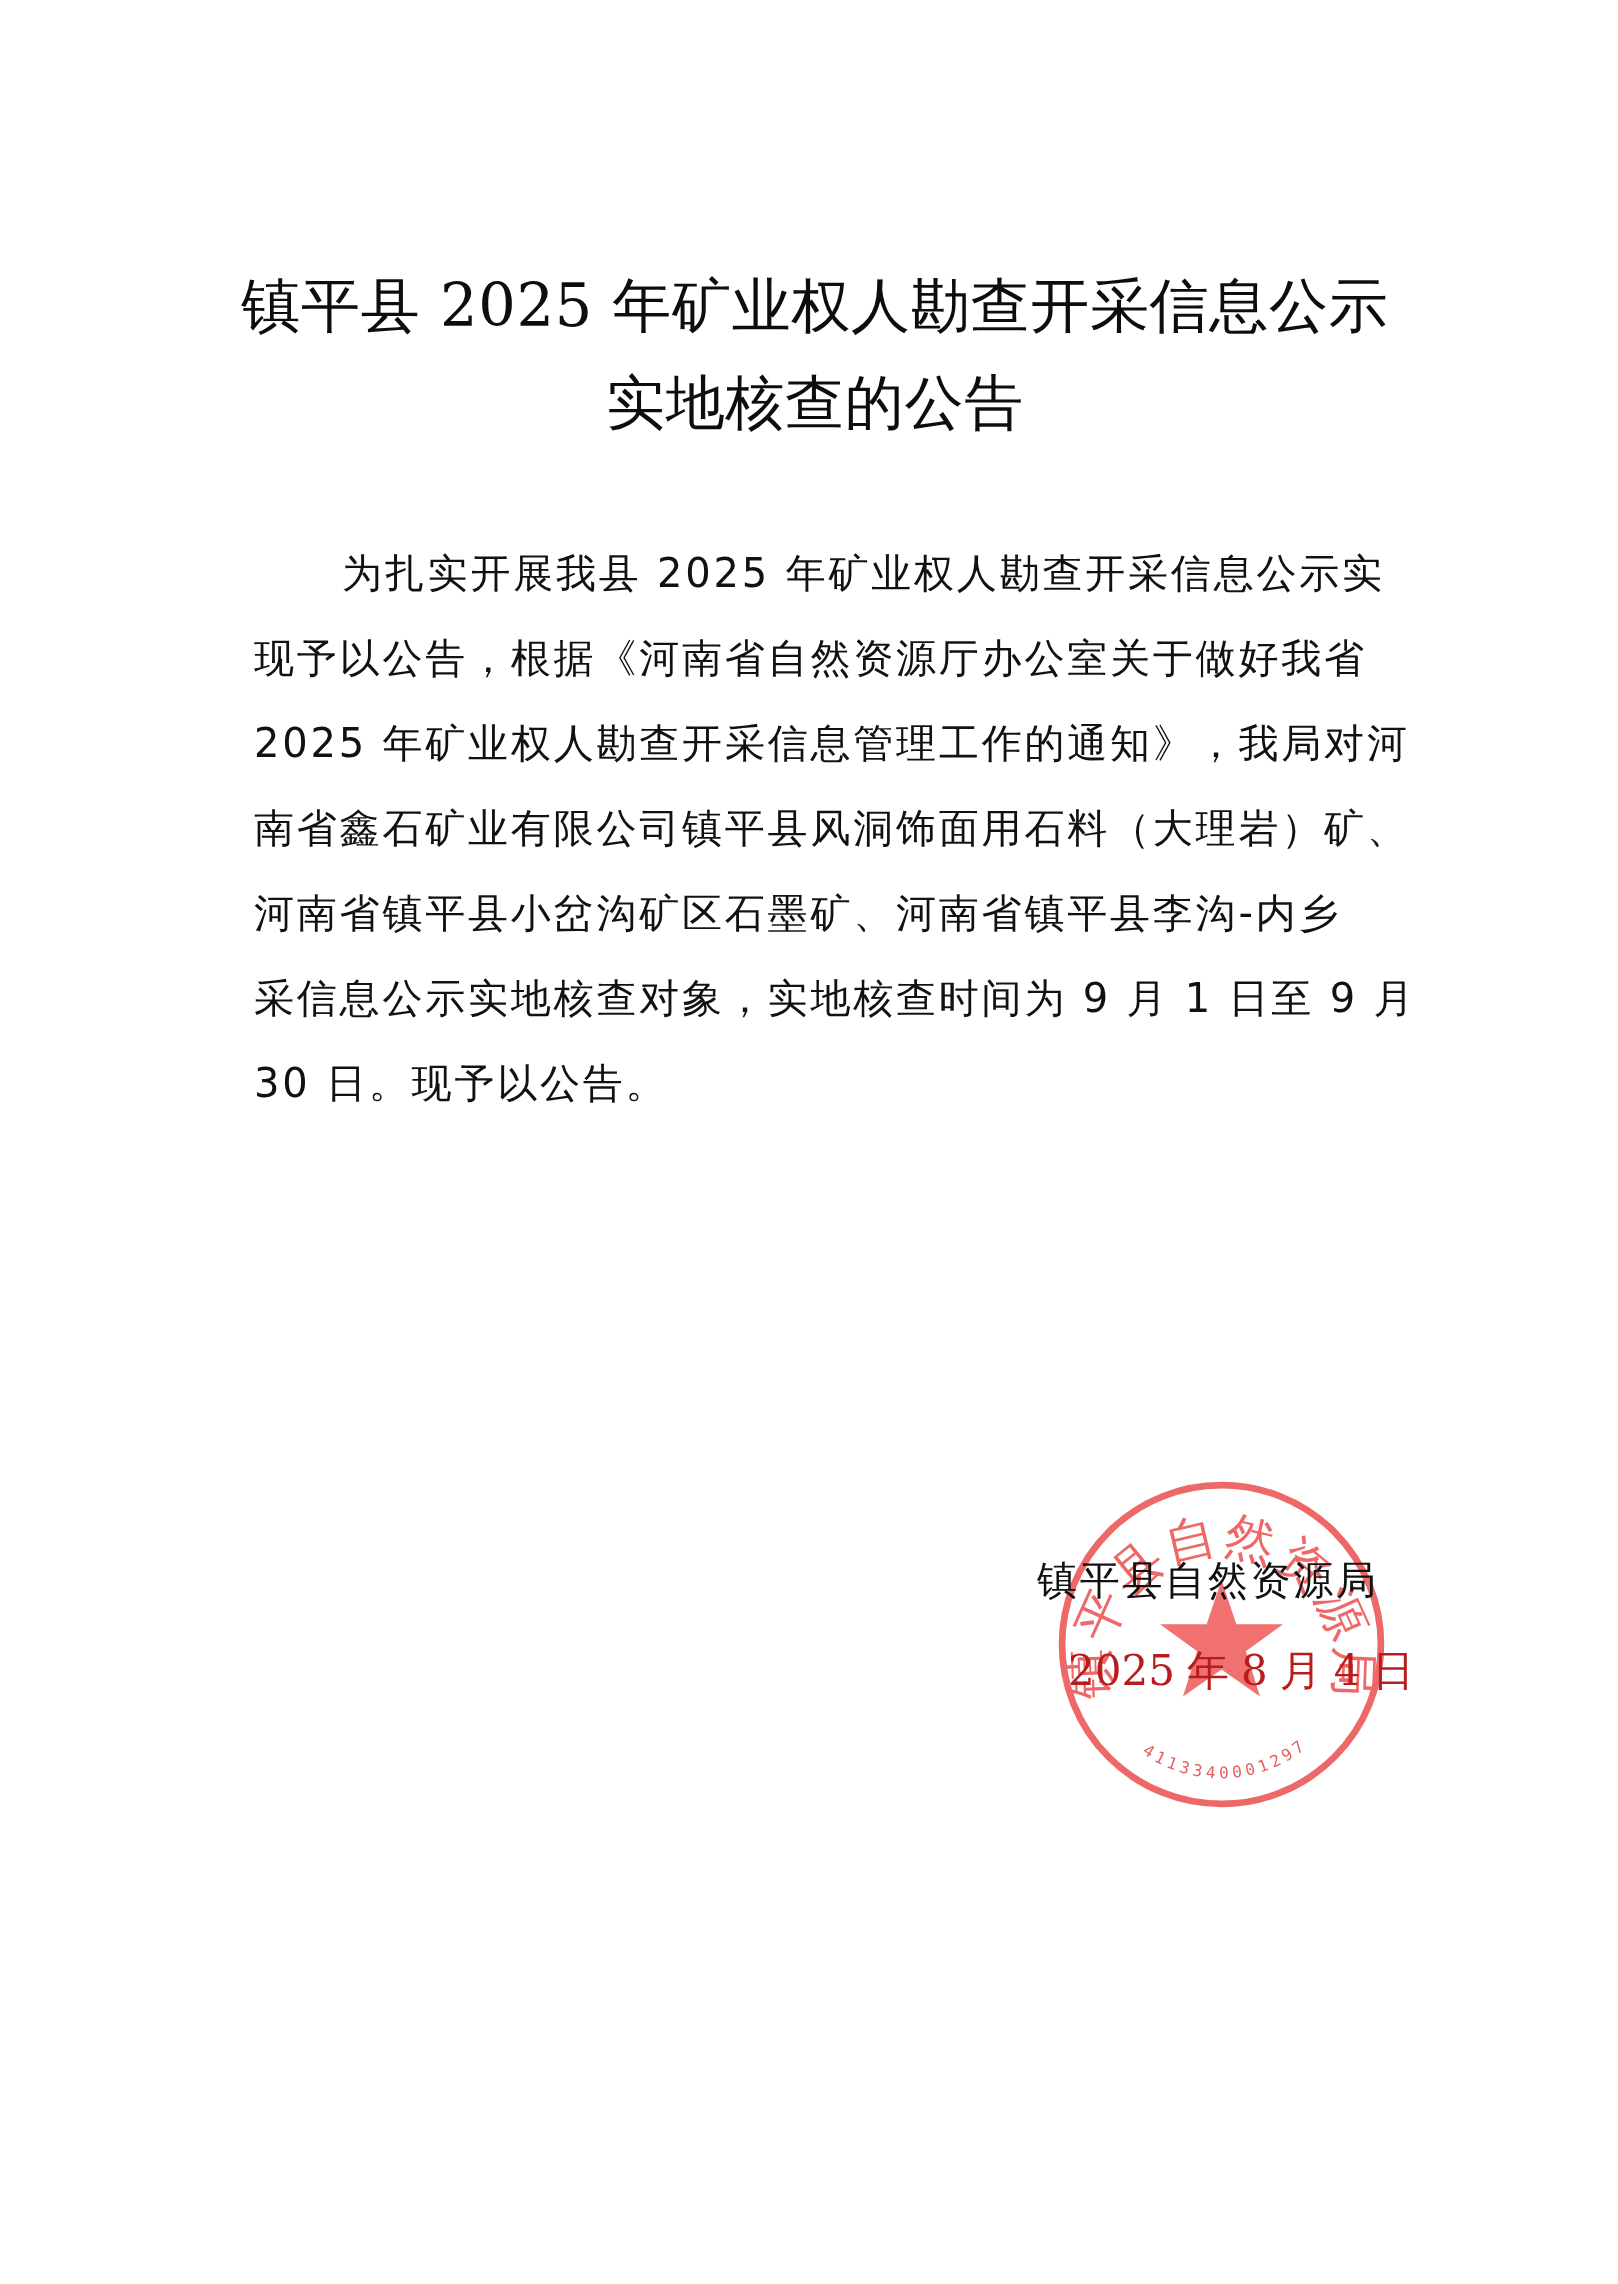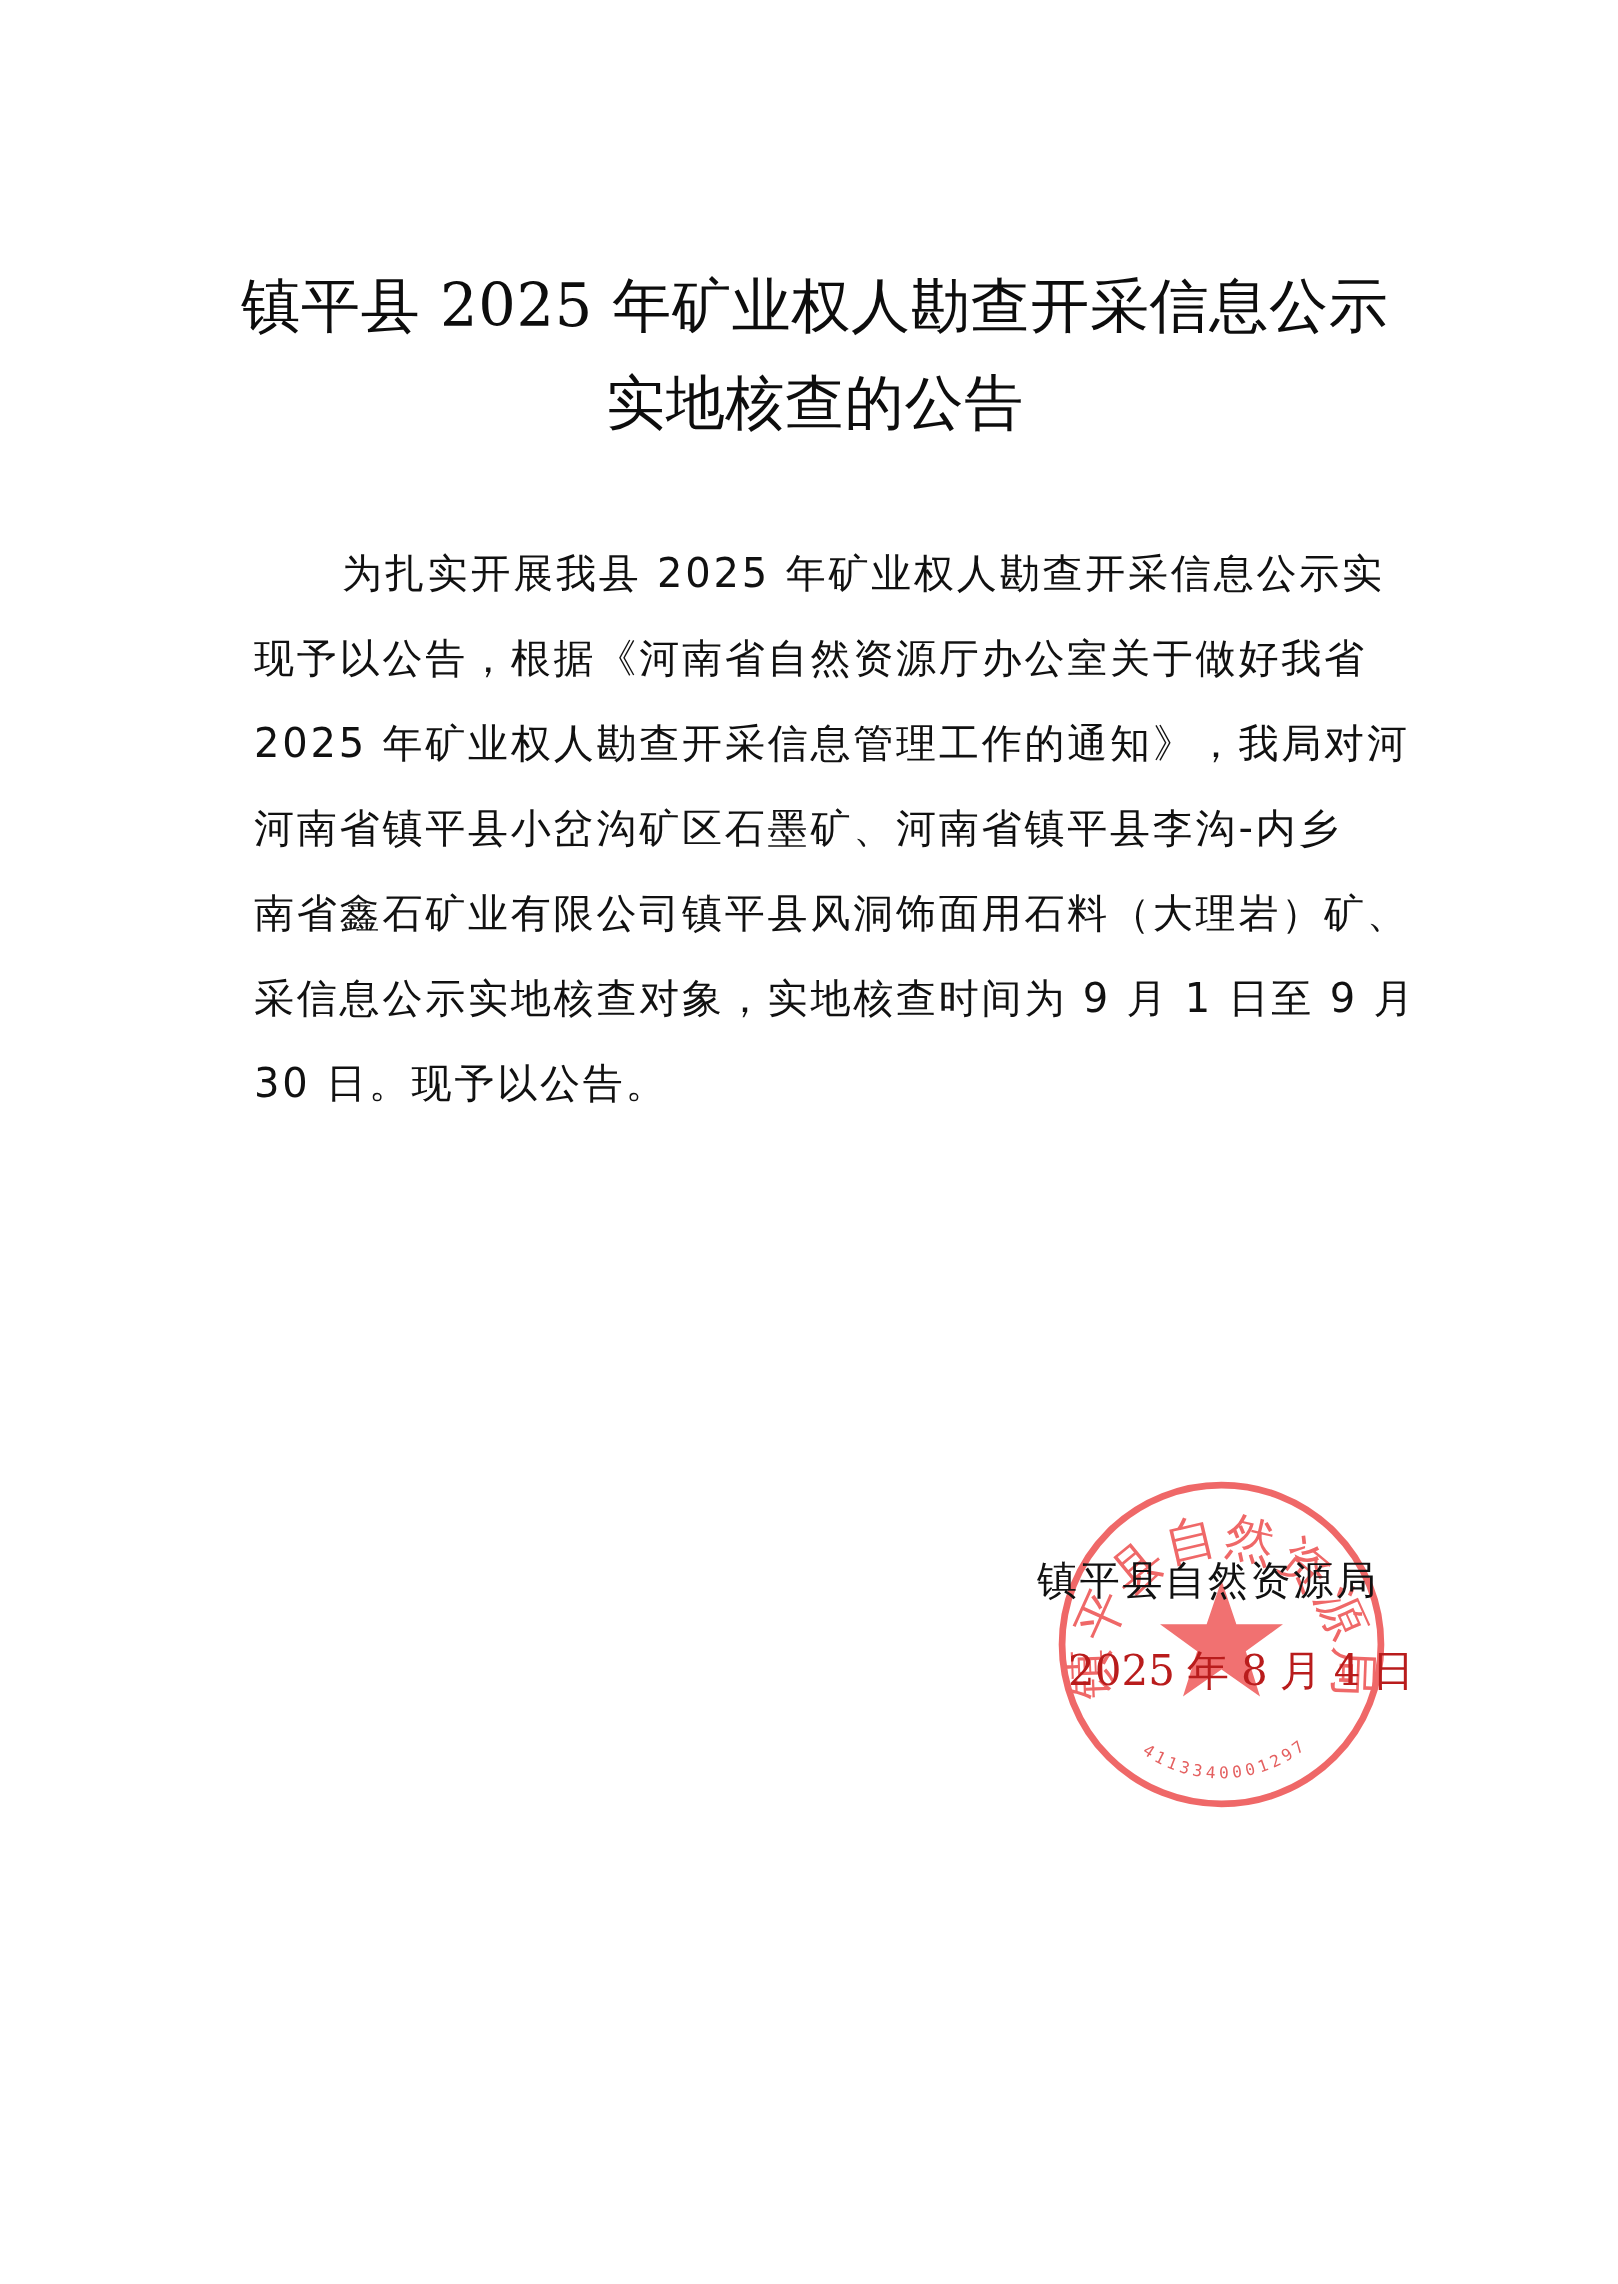--- a/index.html
+++ b/index.html
@@ -100,22 +100,22 @@
 
 <div class="page">
 
   <div class="title title-line-1">镇平县 2025 年矿业权人勘查开采信息公示</div>
   <div class="title title-line-2">实地核查的公告</div>
 
   <div class="body-text" style="text-indent:0;">
     <span class="body-line first">为扎实开展我县 2025 年矿业权人勘查开采信息公示实</span>
     <span class="body-line">现予以公告，根据《河南省自然资源厅办公室关于做好我省</span>
     <span class="body-line">2025 年矿业权人勘查开采信息管理工作的通知》，我局对河</span>
+    <span class="body-line">南省鑫石矿业有限公司镇平县风洞饰面用石料（大理岩）矿、</span>
     <span class="body-line">河南省镇平县小岔沟矿区石墨矿、河南省镇平县李沟-内乡</span>
-    <span class="body-line">南省鑫石矿业有限公司镇平县风洞饰面用石料（大理岩）矿、</span>
     <span class="body-line">采信息公示实地核查对象，实地核查时间为 9 月 1 日至 9 月</span>
     <span class="body-line">30 日。现予以公告。</span>
   </div>
 
   <svg class="seal" viewBox="0 0 490 490" xmlns="http://www.w3.org/2000/svg">
     <defs>
       <path id="sealArcTop" d="M 95 360 A 170 170 0 1 1 395 360" fill="none"></path>
       <path id="sealArcBottom" d="M 120 400 A 200 200 0 0 0 380 390" fill="none"></path>
     </defs>
     <circle cx="245" cy="245" r="236" fill="none" stroke="#ee5c5c" stroke-width="10"></circle>

